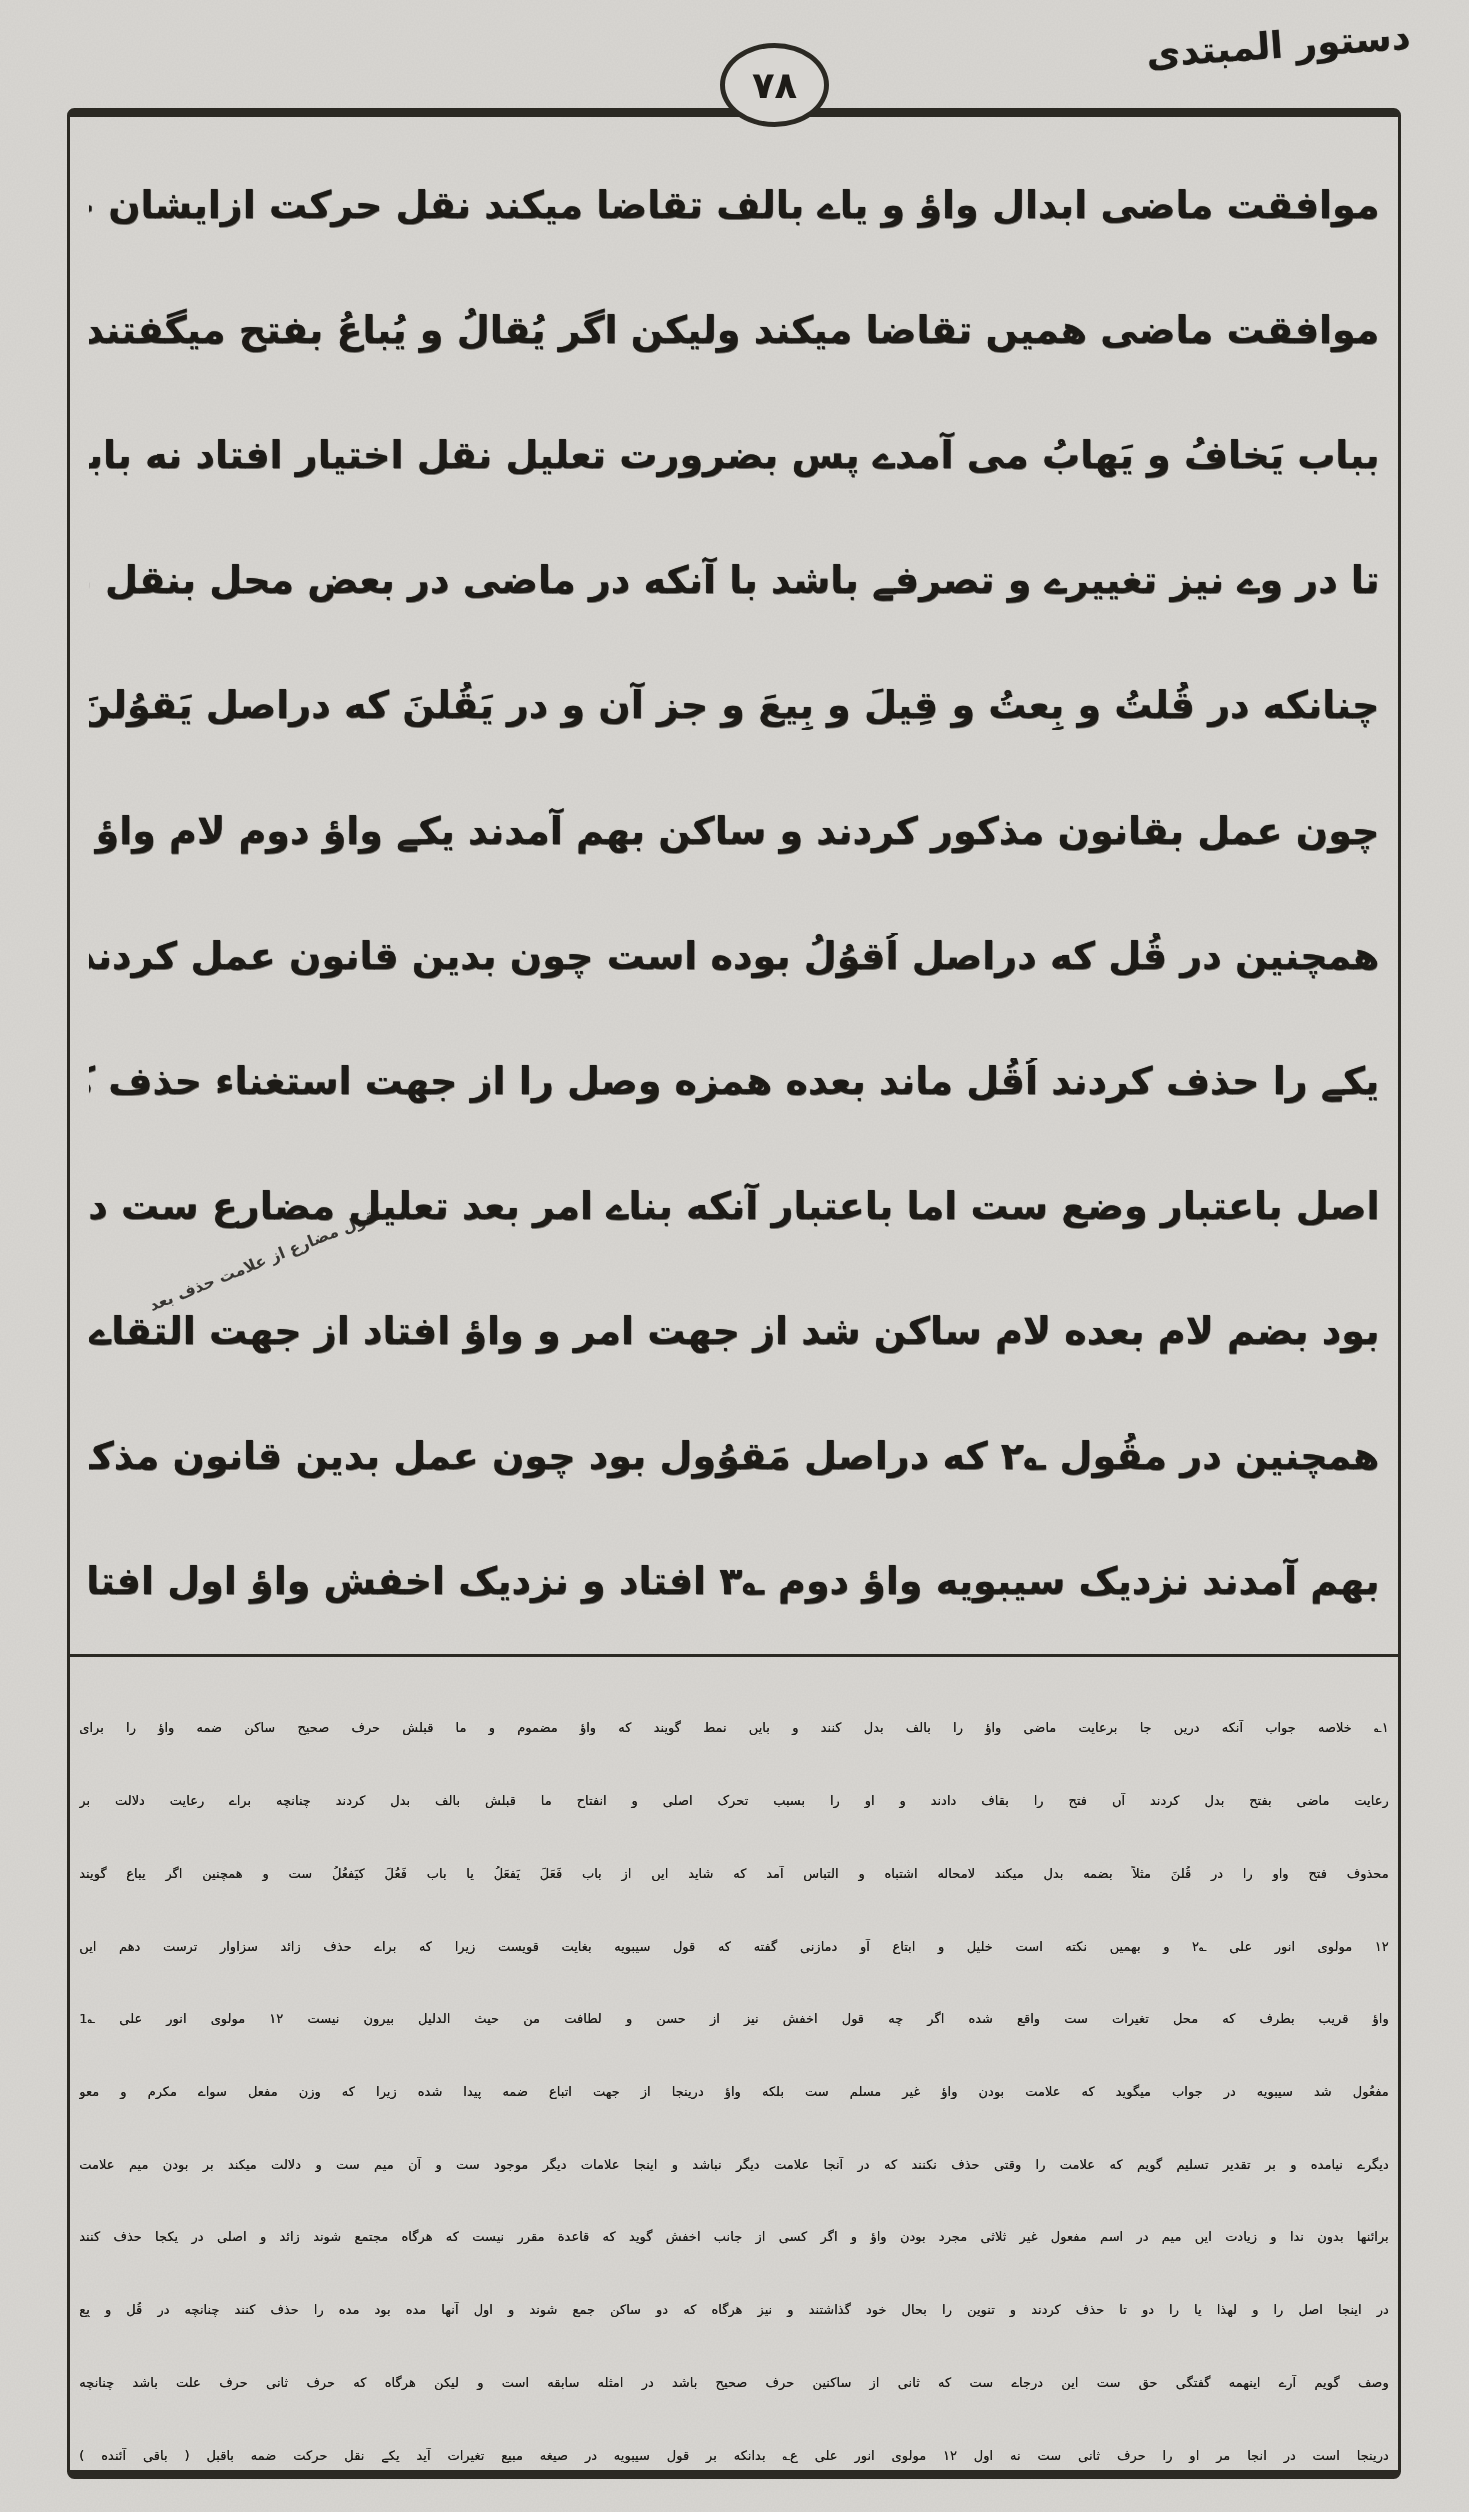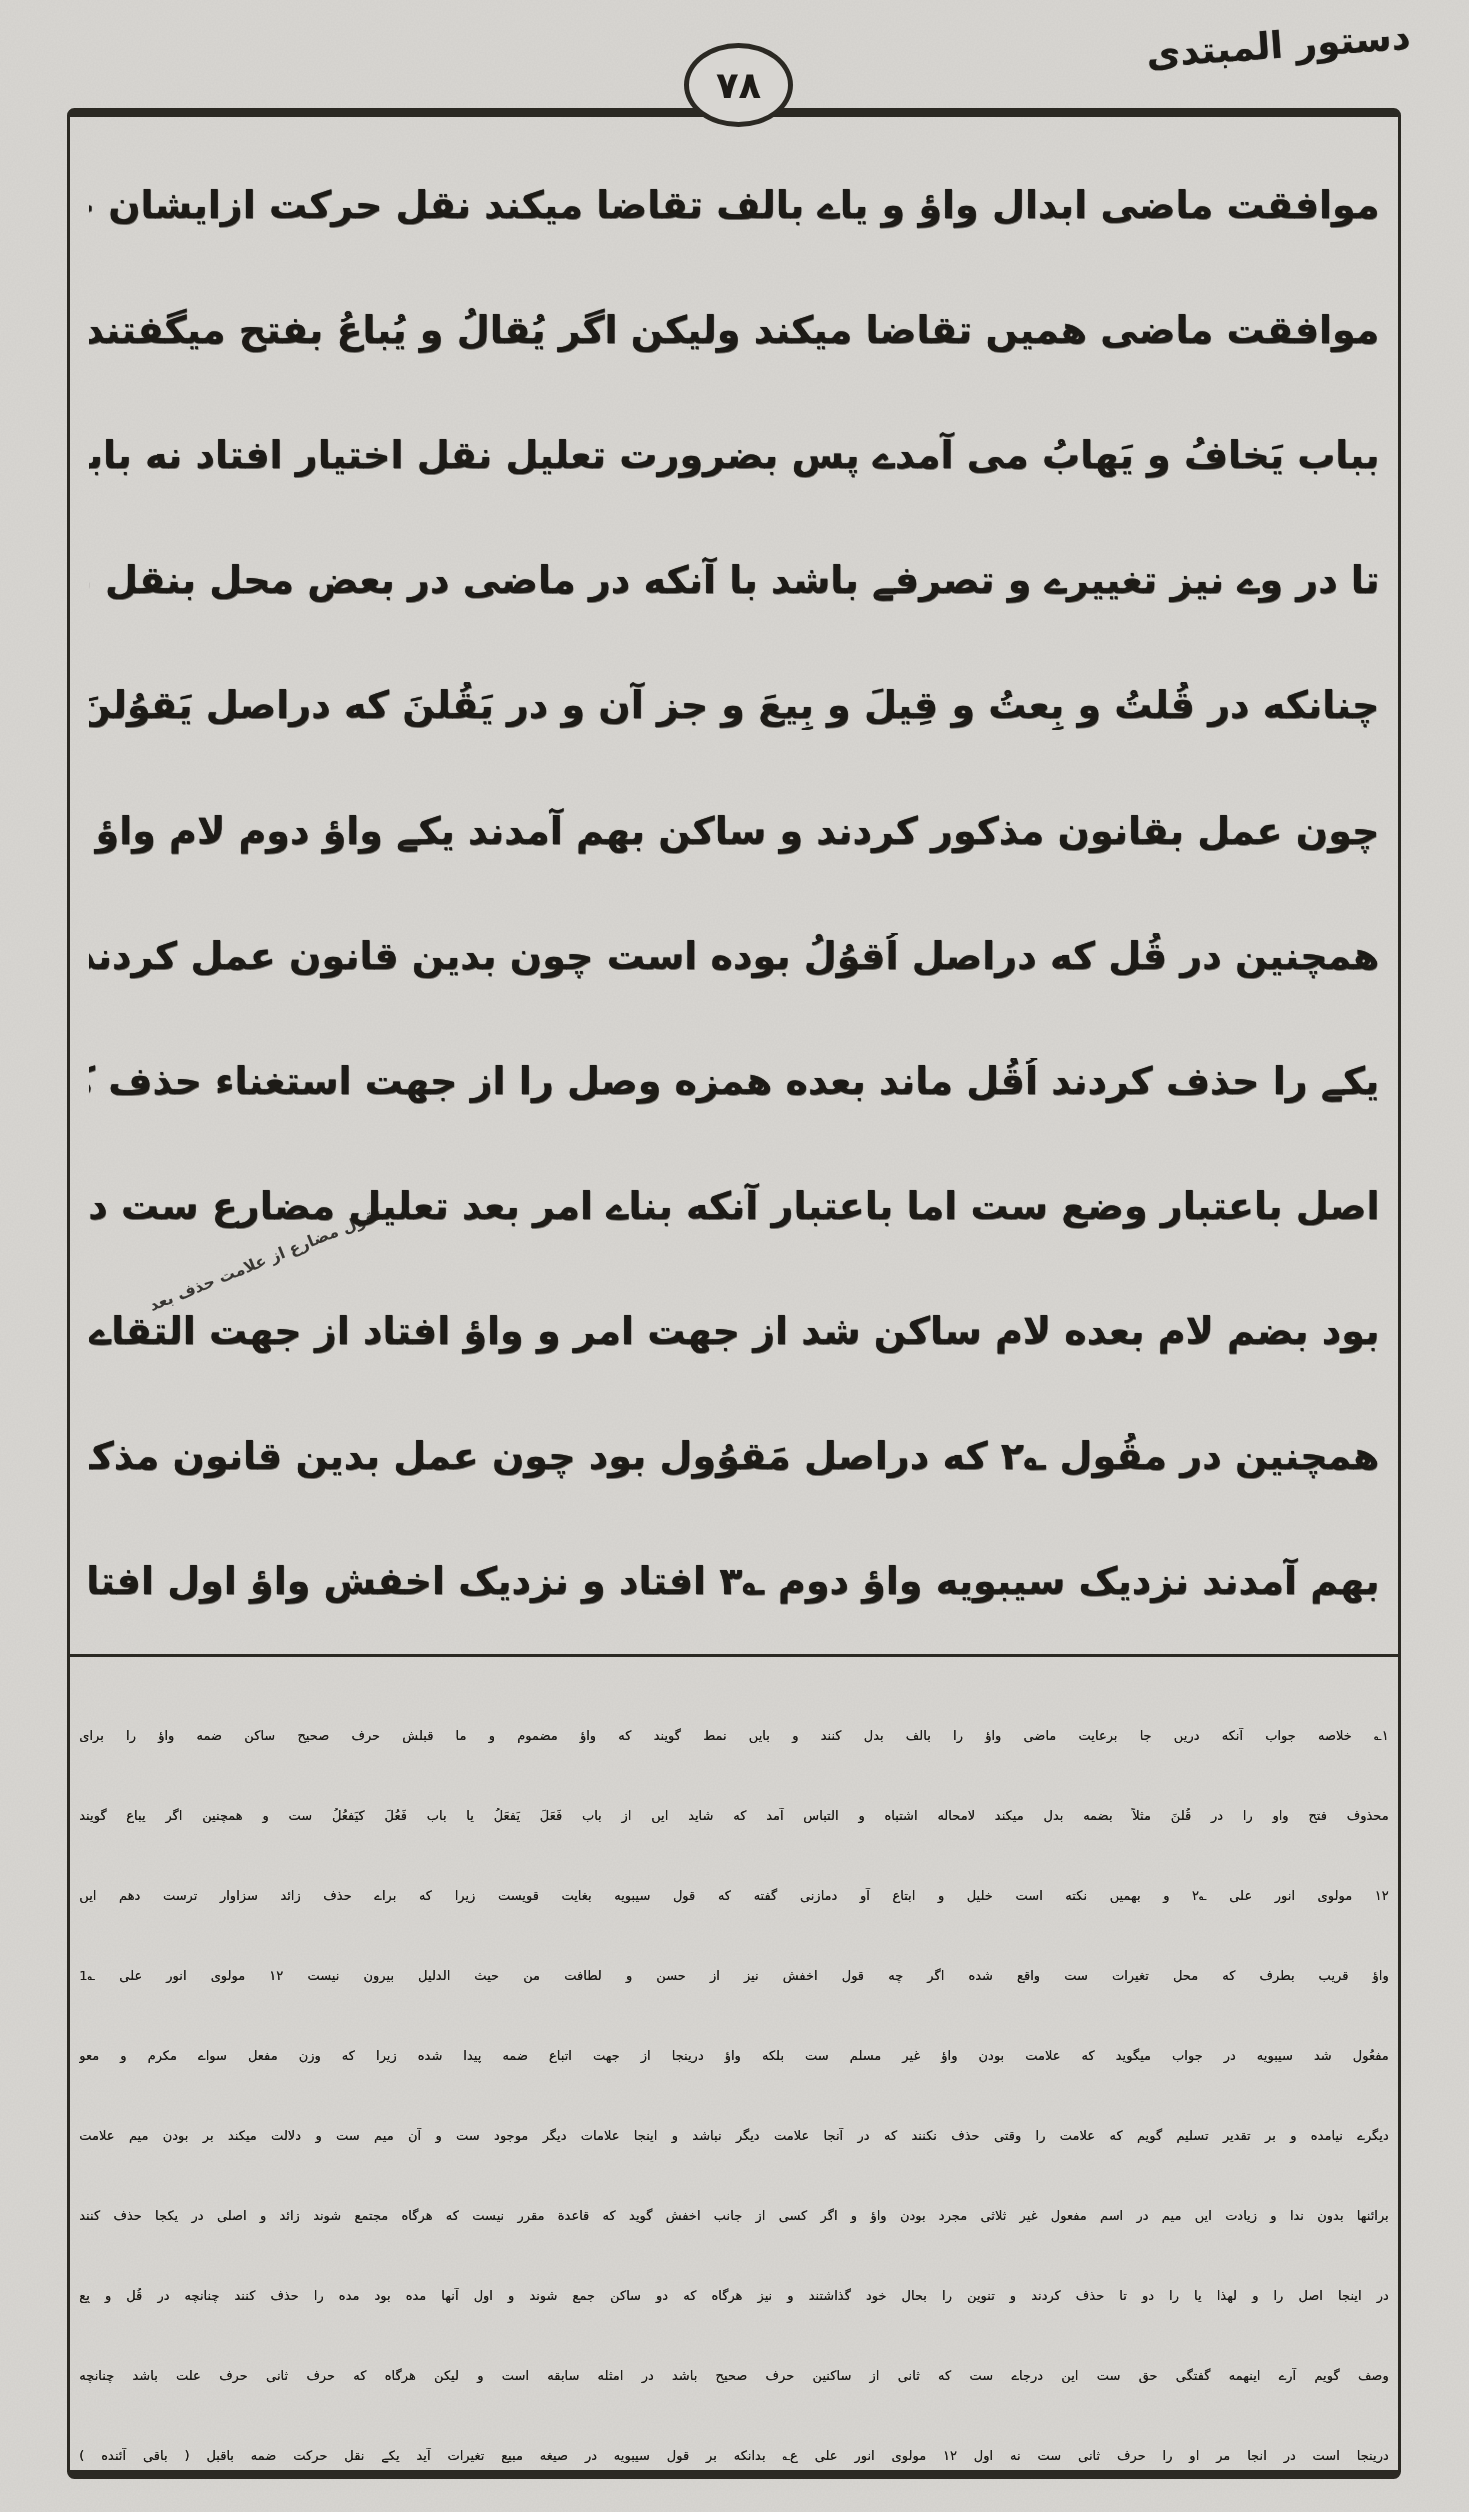--- a/index.html
+++ b/index.html
@@ -18,21 +18,21 @@
   }
   
   .header{position:absolute;top:0;left:0;right:0;height:110px;}
   .book-title{
     position:absolute;top:24px;right:58px;
     font-size:37px;font-weight:bold;
     transform:rotate(-4deg);
     text-shadow:0 0 0.9px rgba(25,22,18,.6);
   }
   .page-circle{
-    position:absolute;top:43px;left:684px;
+    position:absolute;top:43px;left:720px;
     width:99px;height:74px;
     border:5.6px solid #2b2923;border-radius:50%;
     background:#d8d6d2;
     display:flex;align-items:center;justify-content:center;
     font-size:37px;font-weight:bold;
     z-index:3;
   }
   
   .frame{
     position:absolute;top:108px;left:67px;
@@ -147,20 +147,23 @@
           <span>بهم آمدند نزدیک سیبویه واؤ دوم ؎۳ افتاد و نزدیک اخفش واؤ اول افتاد مقُول شد و همچنین مَبِیعَ</span>
         </div>
       <div class="gloss">تقول مضارع از علامت حذف بعد</div>
     </div>
 
     <div class="footnotes">
       <div class="foot-line">
           <span>۱؎ خلاصه جواب آنکه دریں جا برعایت ماضی واؤ را بالف بدل کنند و بایں نمط گویند که واؤ مضموم و ما قبلش حرف صحیح ساکن ضمه واؤ را برای</span>
         </div>
       <div class="foot-line">
+          <span>رعایت ماضی بفتح بدل کردند آں فتح را بقاف دادند و او را بسبب تحرک اصلی و انفتاح ما قبلش بالف بدل کردند چنانچه براے رعایت دلالت بر</span>
+        </div>
+      <div class="foot-line">
           <span>محذوف فتح واو را در قُلنَ مثلاً بضمه بدل میکند لامحاله اشتباه و التباس آمد که شاید ایں از باب فَعَلَ یَفعَلُ یا باب فَعُلَ کیَفعُلُ ست و همچنین اگر یباع گویند</span>
         </div>
       <div class="foot-line">
           <span>۱۲ مولوی انور علی ؎۲ و بهمیں نکته است خلیل و ابتاع آو دمازنی گفته که قول سیبویه بغایت قویست زیرا که براے حذف زائد سزاوار ترست دهم ایں</span>
         </div>
       <div class="foot-line">
           <span>واؤ قریب بطرف که محل تغیرات ست واقع شده اگر چه قول اخفش نیز از حسن و لطافت من حیث الدلیل بیرون نیست ۱۲ مولوی انور علی ؎1</span>
         </div>
       <div class="foot-line">
           <span>مفعُول شد سیبویه در جواب میگوید که علامت بودن واؤ غیر مسلم ست بلکه واؤ درینجا از جهت اتباع ضمه پیدا شده زیرا که وزن مفعل سواے مکرم و معو</span>

